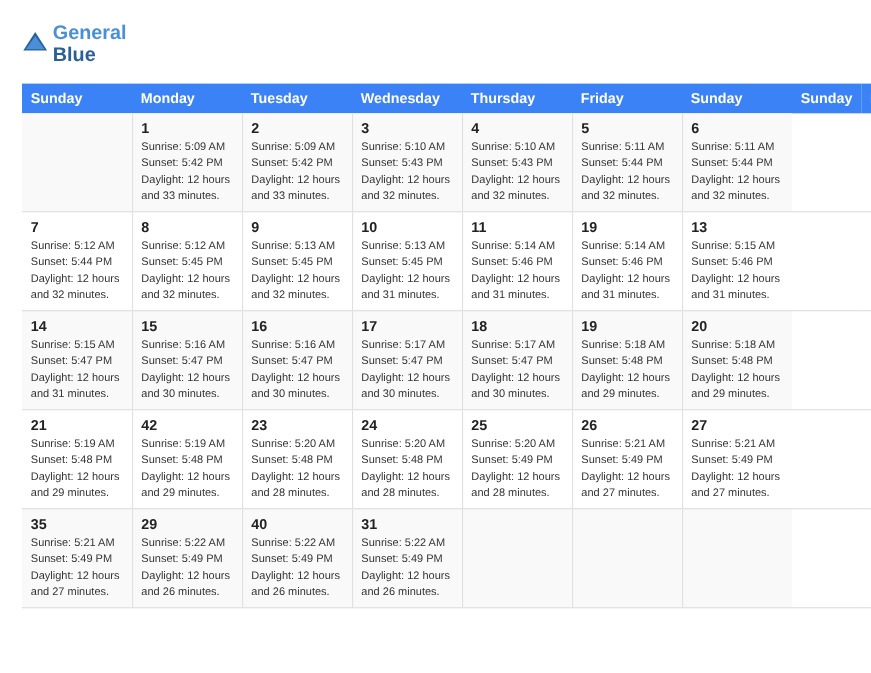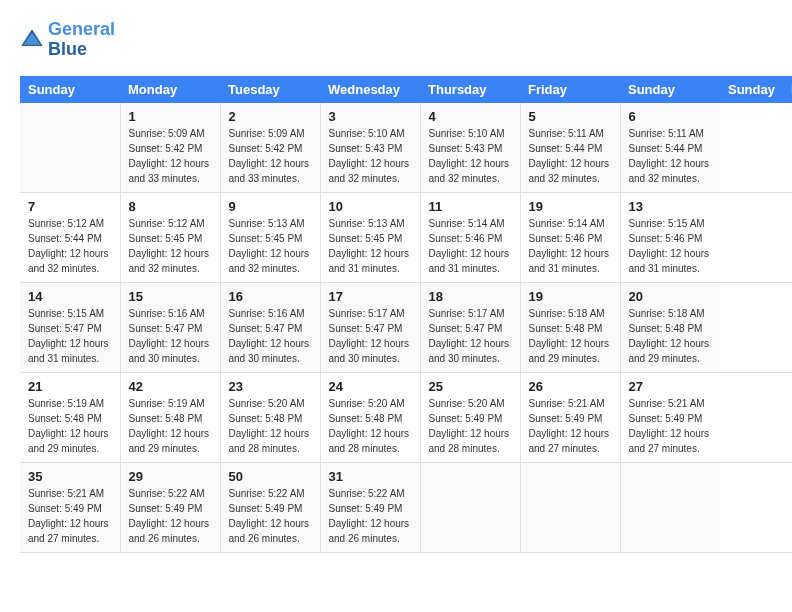--- a/index.html
+++ b/index.html
@@ -247,21 +247,21 @@
       <tr>
         <td>
           <span class="day-num">35</span>
           <div class="day-info">Sunrise: 5:21 AM<br>Sunset: 5:49 PM<br>Daylight: 12 hours and 27 minutes.</div>
         </td>
         <td>
           <span class="day-num">29</span>
           <div class="day-info">Sunrise: 5:22 AM<br>Sunset: 5:49 PM<br>Daylight: 12 hours and 26 minutes.</div>
         </td>
         <td>
-          <span class="day-num">50</span>
+          <span class="day-num">40</span>
           <div class="day-info">Sunrise: 5:22 AM<br>Sunset: 5:49 PM<br>Daylight: 12 hours and 26 minutes.</div>
         </td>
         <td>
           <span class="day-num">31</span>
           <div class="day-info">Sunrise: 5:22 AM<br>Sunset: 5:49 PM<br>Daylight: 12 hours and 26 minutes.</div>
         </td>
         <td></td>
         <td></td>
         <td></td>
       </tr>

